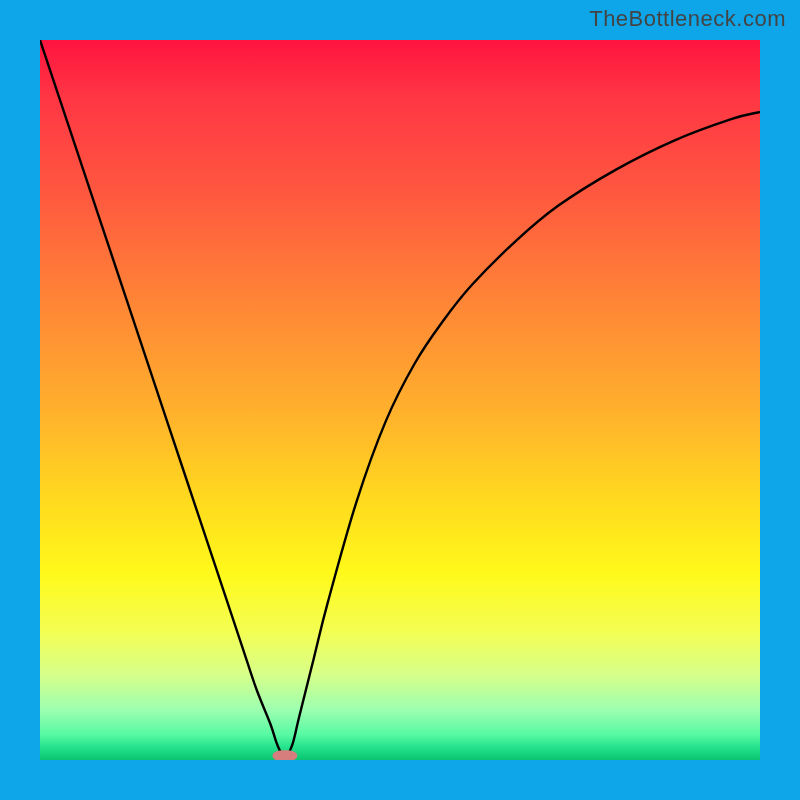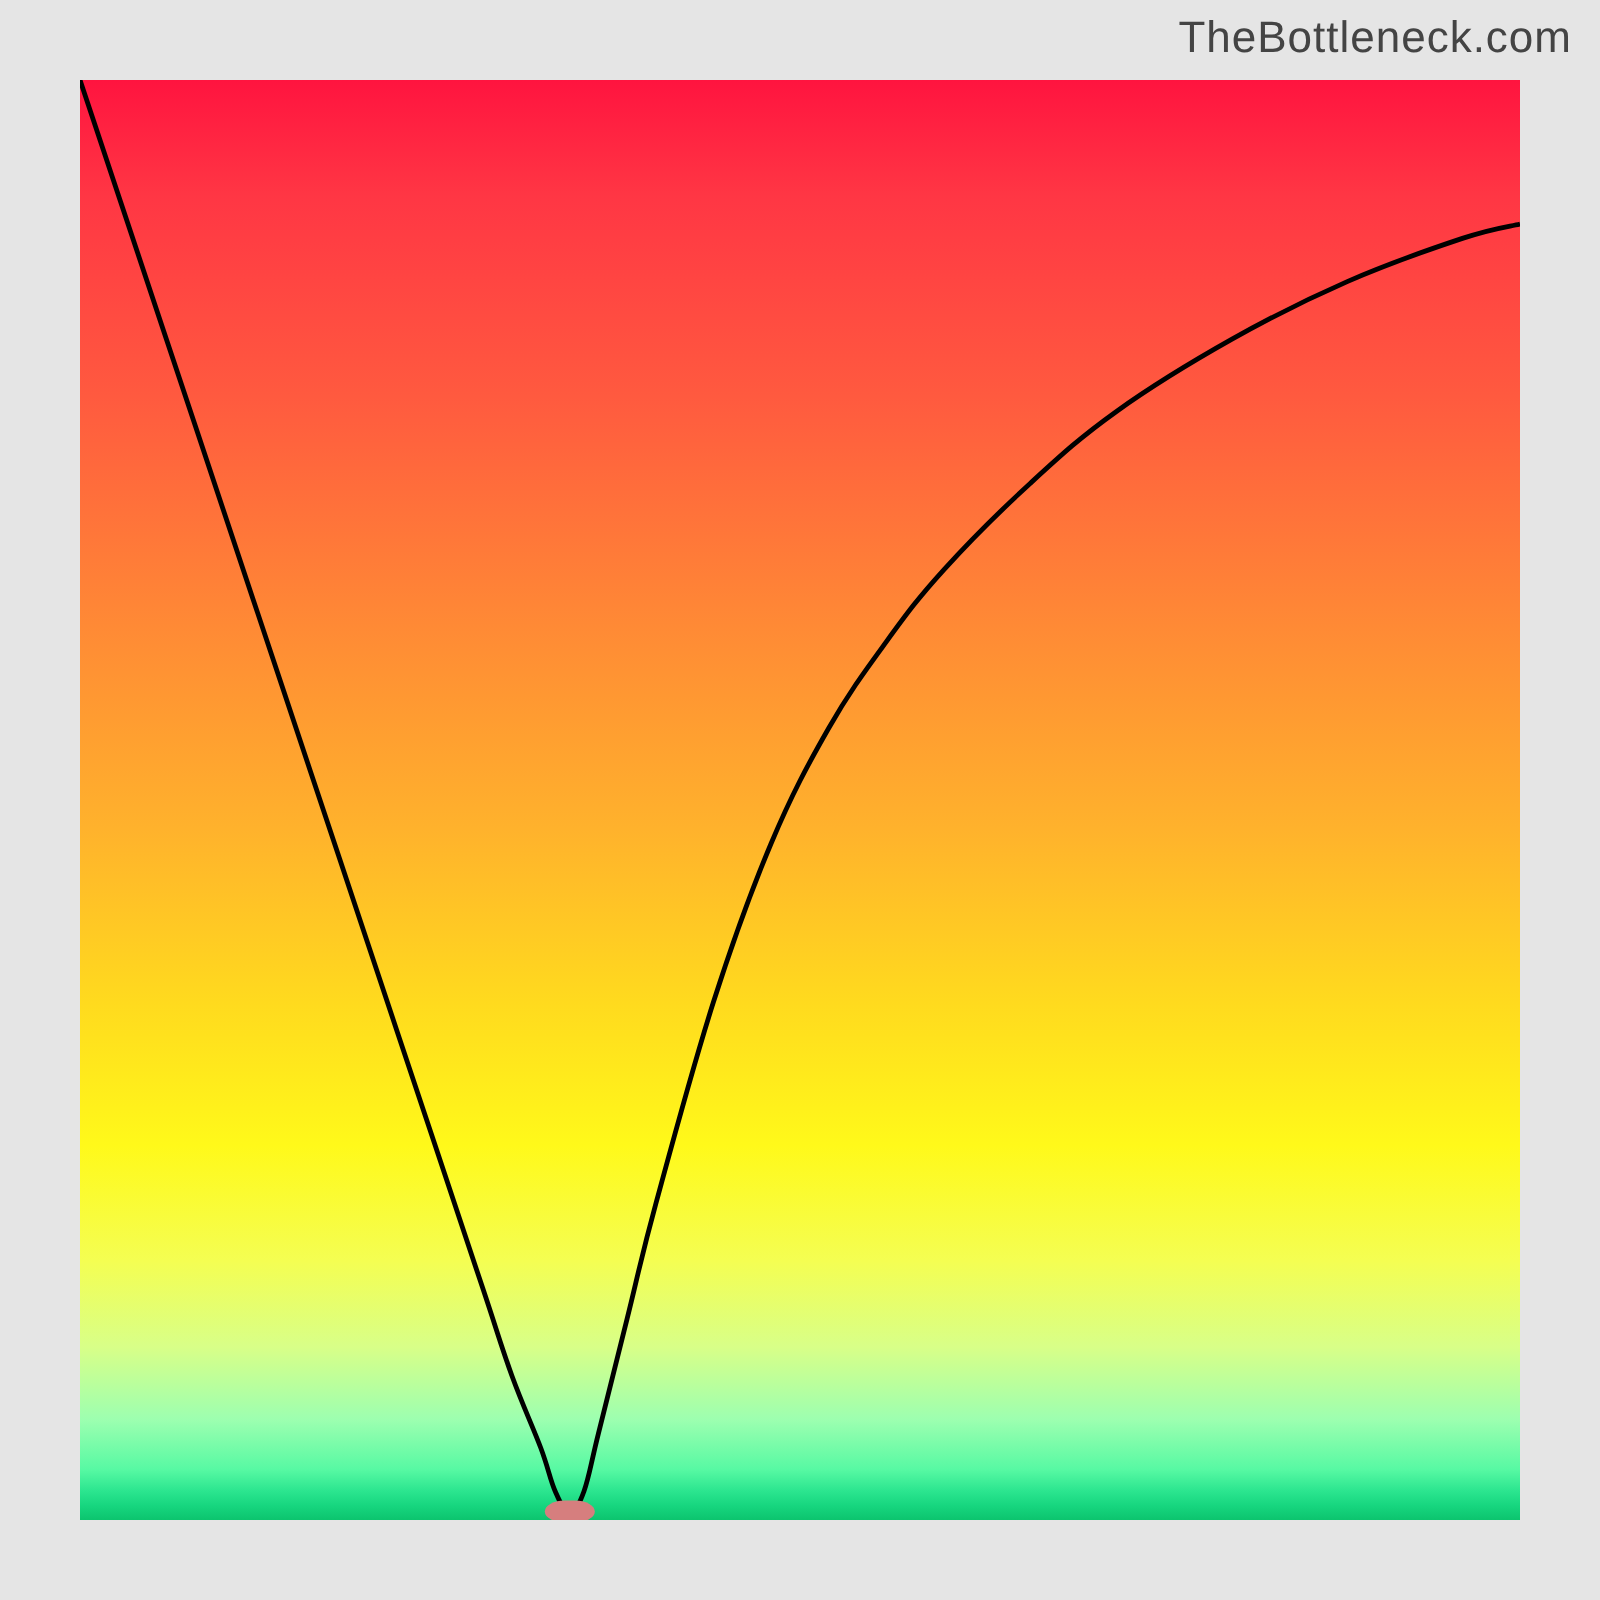--- a/index.html
+++ b/index.html
@@ -8,21 +8,21 @@
     width: 800px;
     height: 800px;
     overflow: hidden;
     background: #fff;
     font-family: Arial, Helvetica, sans-serif;
   }
   .frame {
     position: relative;
     width: 800px;
     height: 800px;
-    background: #e5e5e5;
+    background: #0ea5e9;
   }
   .watermark {
     position: absolute;
     top: 6px;
     right: 14px;
     color: #444;
     font-size: 22px;
     font-weight: 400;
     letter-spacing: 0.5px;
     z-index: 20;

